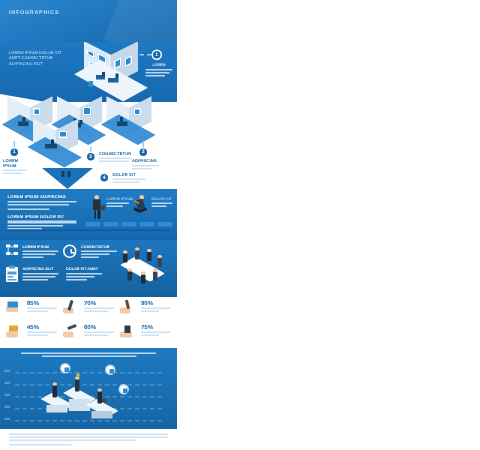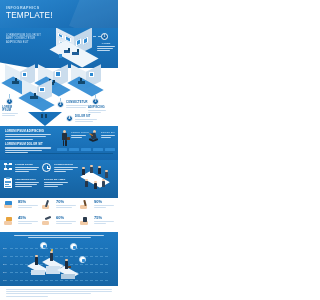--- a/index.html
+++ b/index.html
@@ -125,21 +125,20 @@
   .footer .ft{position:absolute;left:6px;top:3px;width:106px;}
 </style>
 </head>
 <body>
 
 <div class="page">
 
   <div class="hdr">
     <div class="diag"></div>
     <div class="kicker">INFOGRAPHICS</div>
-    <div class="ttl">TEMPLATE!</div>
   </div>
 
   <div class="hero">
     <div class="copy">
       <div class="hl">LOREM IPSUM DOLOR SIT</div>
       <div class="hl">AMET CONSECTETUR</div>
       <div class="hl">ADIPISCING ELIT</div>
     </div>
 
     <div class="heroroom">

